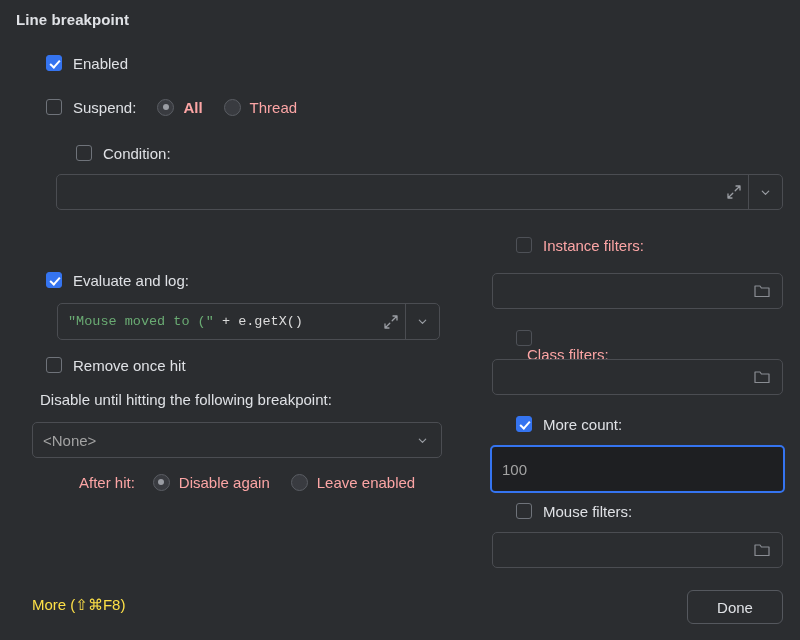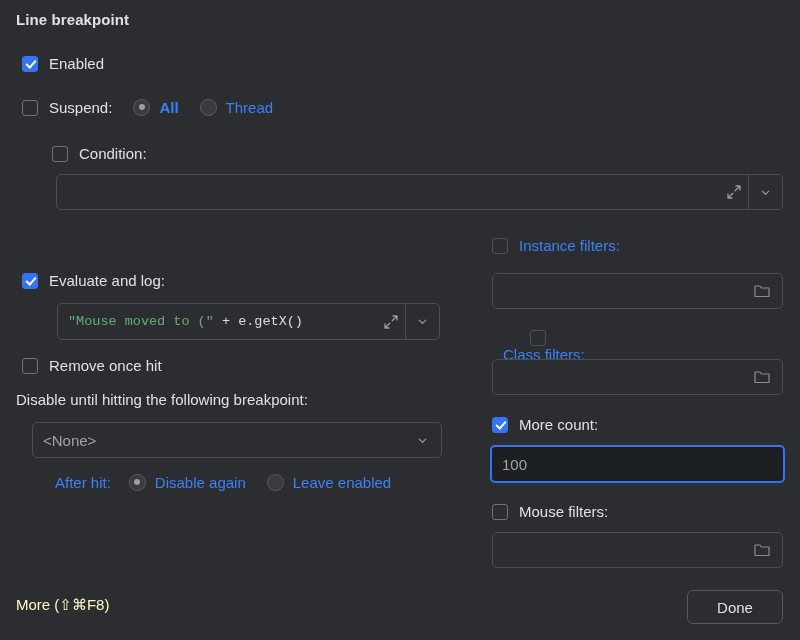--- a/index.html
+++ b/index.html
@@ -32,21 +32,21 @@
     font-size: 15px;
     font-weight: bold;
     color: #dfe1e5;
     letter-spacing: 0.1px;
   }
 
   
   .row {
     position: absolute;
     display: flex;
-    align-items: center;
+    margin-left: 24px;
   }
 
   
   .cb {
     width: 16px;
     height: 16px;
     border-radius: 3px;
     box-sizing: border-box;
     border: 1px solid #6f737a;
     background: #2b2d30;
@@ -94,21 +94,21 @@
     background: #9a9da3;
   }
 
   
   .lbl {
     color: #dfe1e5;
     font-size: 15px;
     white-space: nowrap;
   }
   .lbl.dim {
-    color: #3b82f6;
+    color: #fca5a5;
   }
 
   
   .field {
     position: absolute;
     box-sizing: border-box;
     background: #2b2d30;
     border: 1px solid #4b4d52;
     border-radius: 5px;
     display: flex;
@@ -168,23 +168,23 @@
   .folder-ico {
     width: 16px;
     height: 14px;
     margin-right: 12px;
     margin-left: auto;
   }
 
   
   .more-link {
     position: absolute;
-    left: 16px;
+    left: 32px;
     top: 596px;
-    color: #fef9c3;
+    color: #fde047;
     font-size: 15px;
     cursor: pointer;
   }
   .done-btn {
     position: absolute;
     left: 687px;
     top: 590px;
     width: 96px;
     height: 34px;
     box-sizing: border-box;
@@ -313,21 +313,21 @@
       <svg viewBox="0 0 16 14" width="16" height="14" fill="none" stroke="#8a8d93" stroke-width="1.2" stroke-linejoin="round">
         <path d="M1 12.5 L1 2 L6 2 L7.4 4 L15 4 L15 12.5 Z"></path>
       </svg>
     </span>
   </div>
 
   <div class="row" style="left:492px; top:416px;">
     <div class="cb checked"></div>
     <span class="lbl" style="margin-left:11px;">More count:</span>
   </div>
-  <div class="field focused" style="left:490px; top:445px; width:295px; height:38px;">
+  <div class="field focused" style="left:490px; top:445px; width:295px; height:48px;">
     <span class="val" style="flex:1 1 auto;">100</span>
   </div>
 
   <div class="row" style="left:492px; top:503px;">
     <div class="cb"></div>
     <span class="lbl" style="margin-left:11px;">Mouse filters:</span>
   </div>
   <div class="field" style="left:492px; top:532px; width:291px; height:36px;">
     <span class="val" style="flex:1 1 auto;"></span>
     <span class="icon folder-ico">

